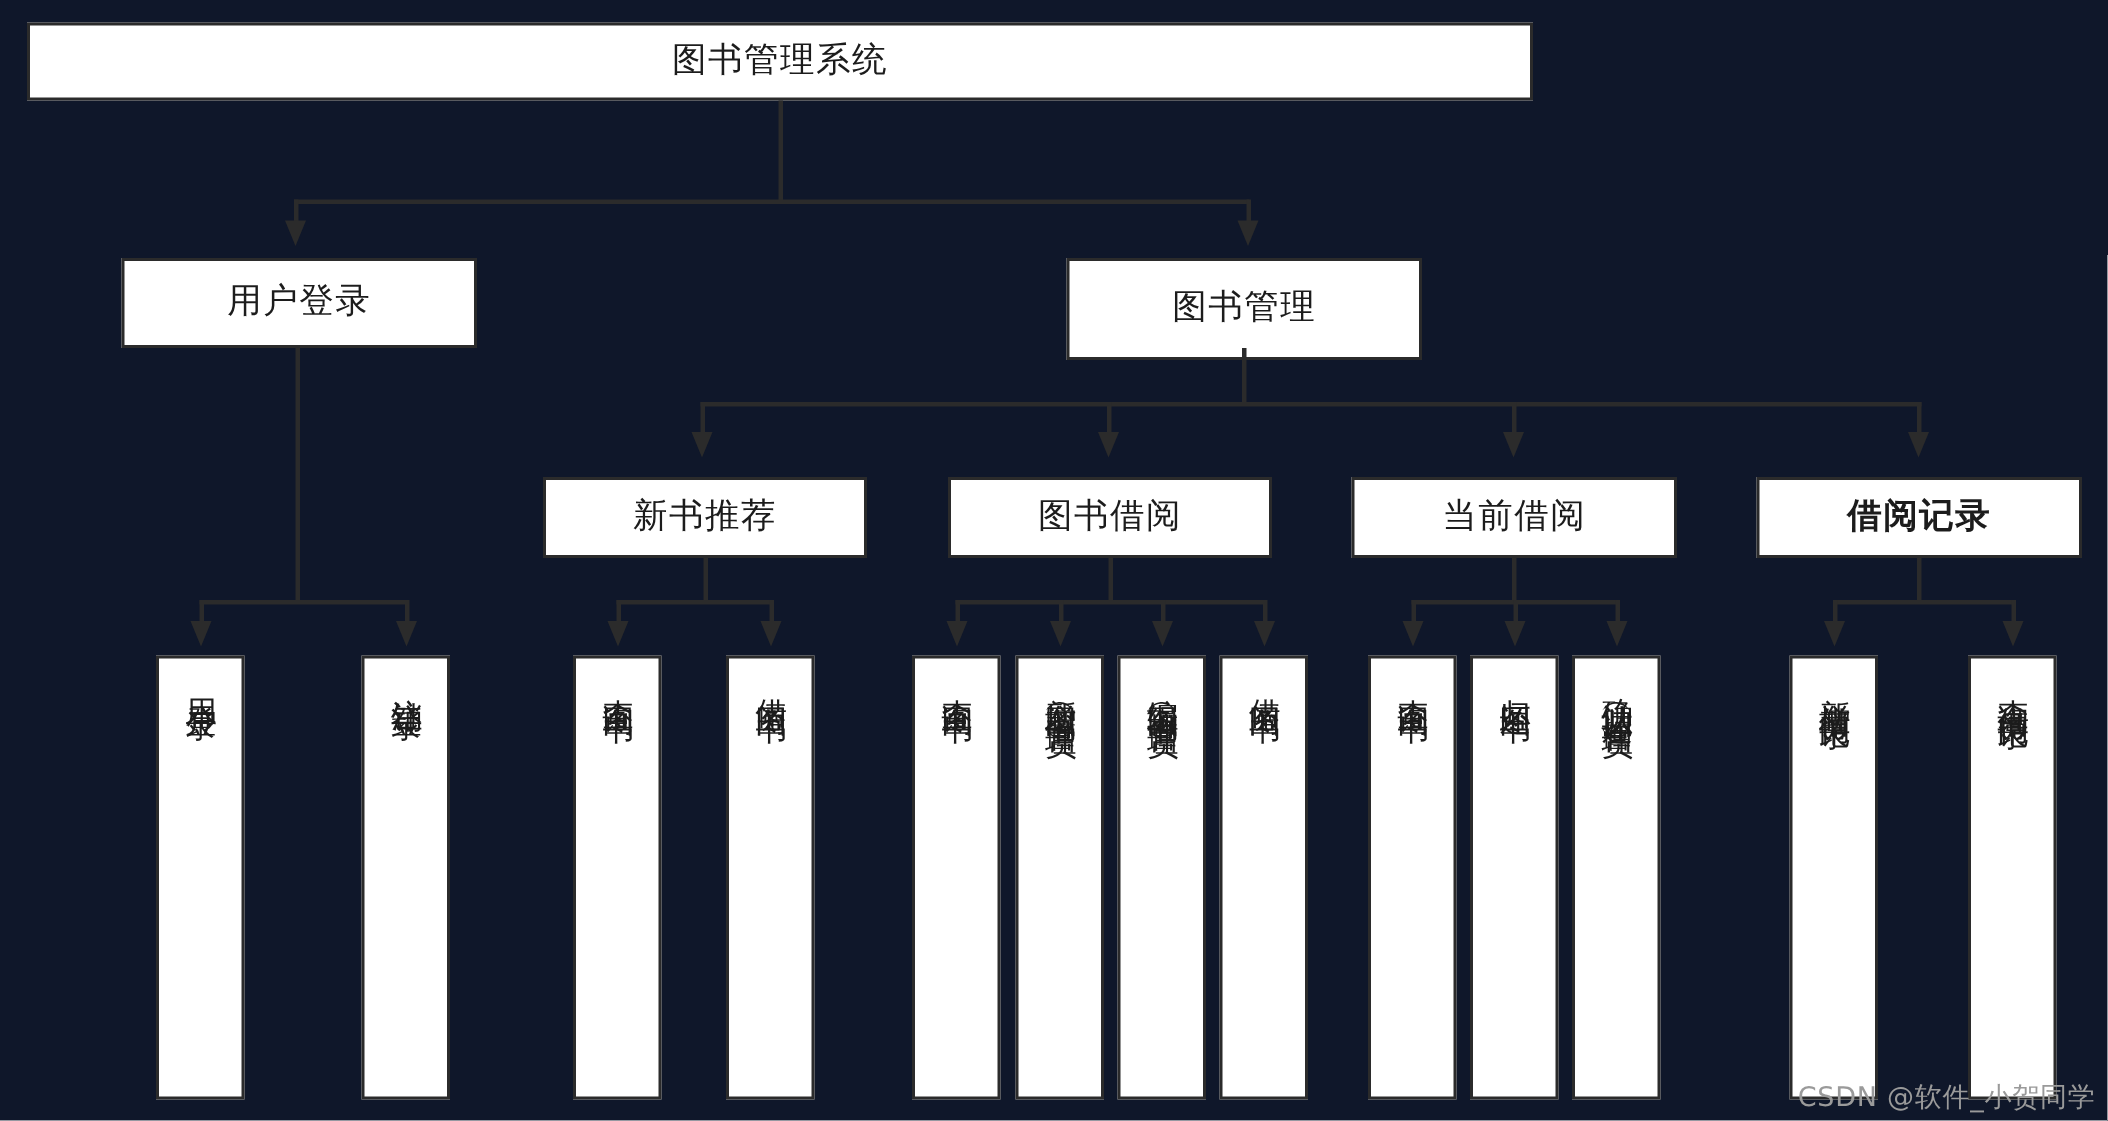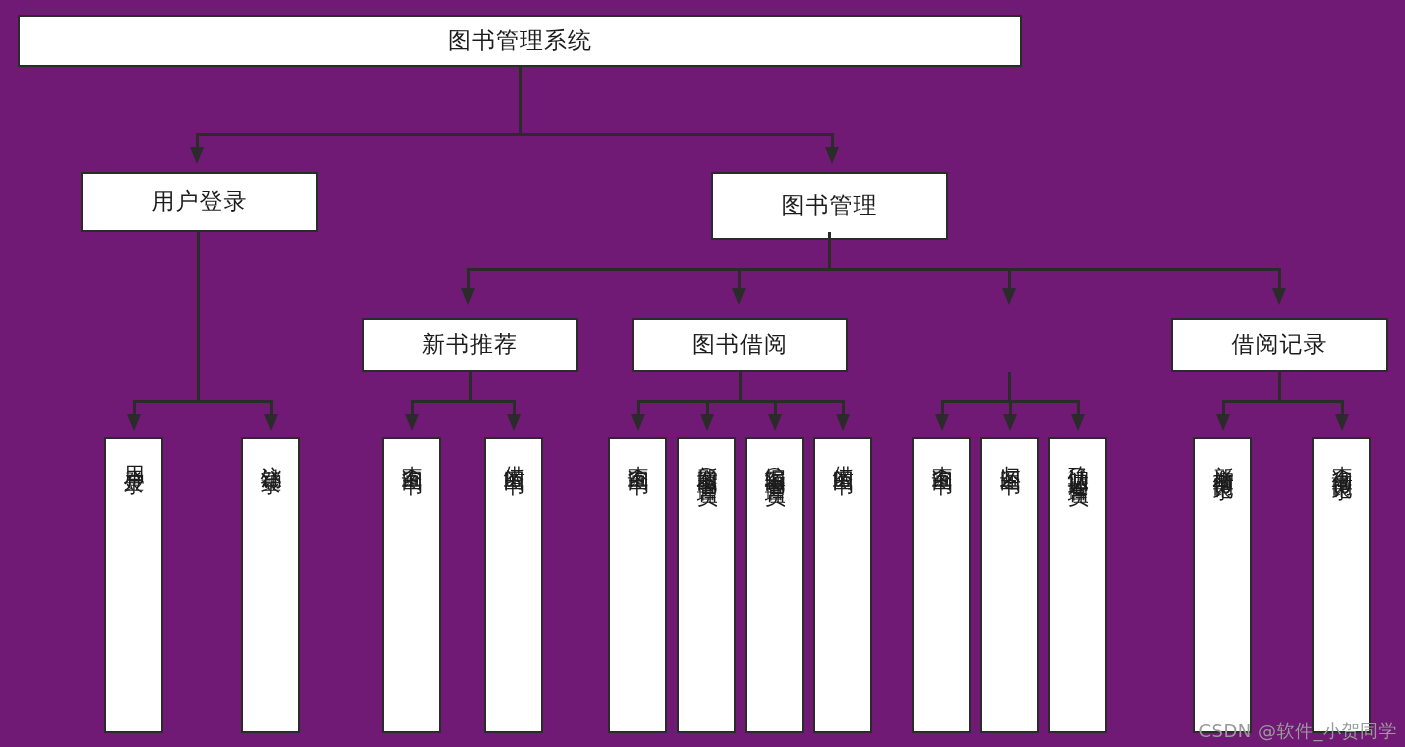--- a/index.html
+++ b/index.html
@@ -5,21 +5,21 @@
 <style>
   html,body{margin:0;padding:0;background:#ffffff;}
   body{
     font-family:"DejaVu Sans","Liberation Sans",sans-serif;
     color:#1a1a1a;
   }
   #canvas{
     position:relative;
     width:1405px;
     height:747px;
-    background:#701a75;
+    background:#0f172a;
     overflow:hidden;
   }
   
   .node{
     position:absolute;
     box-sizing:border-box;
     background:#ffffff;
     border:2.5px solid #2b2b2b;
     display:flex;
     align-items:center;
@@ -126,21 +126,24 @@
   <div class="arrow" style="left:1002px; top:288px;"></div>
   <div class="ln v" style="left:1278px; top:268px; height:22px;"></div>
   <div class="arrow" style="left:1272px; top:288px;"></div>
 
   <div class="node h" style="left:632px; top:318px; width:216px; height:54px;">
     <span class="label">图书借阅</span>
   </div>
   <div class="node h" style="left:362px; top:318px; width:216px; height:54px;">
     <span class="label">新书推荐</span>
   </div>
-  <div class="node h" style="left:1171px; top:318px; width:217px; height:54px;">
+  <div class="node h" style="left:901px; top:318px; width:217px; height:54px;">
+    <span class="label">当前借阅</span>
+  </div>
+  <div class="node h" style="left:1171px; top:318px; width:217px; height:54px;font-weight:bold;">
     <span class="label">借阅记录</span>
   </div>
 
   <div class="ln v" style="left:469px; top:372px; height:30px;"></div>
   <div class="ln h" style="left:411px; top:400px; width:104px;"></div>
   <div class="ln v" style="left:411px; top:400px; height:16px;"></div>
   <div class="arrow" style="left:405px; top:414px;"></div>
   <div class="ln v" style="left:513px; top:400px; height:16px;"></div>
   <div class="arrow" style="left:507px; top:414px;"></div>
 

